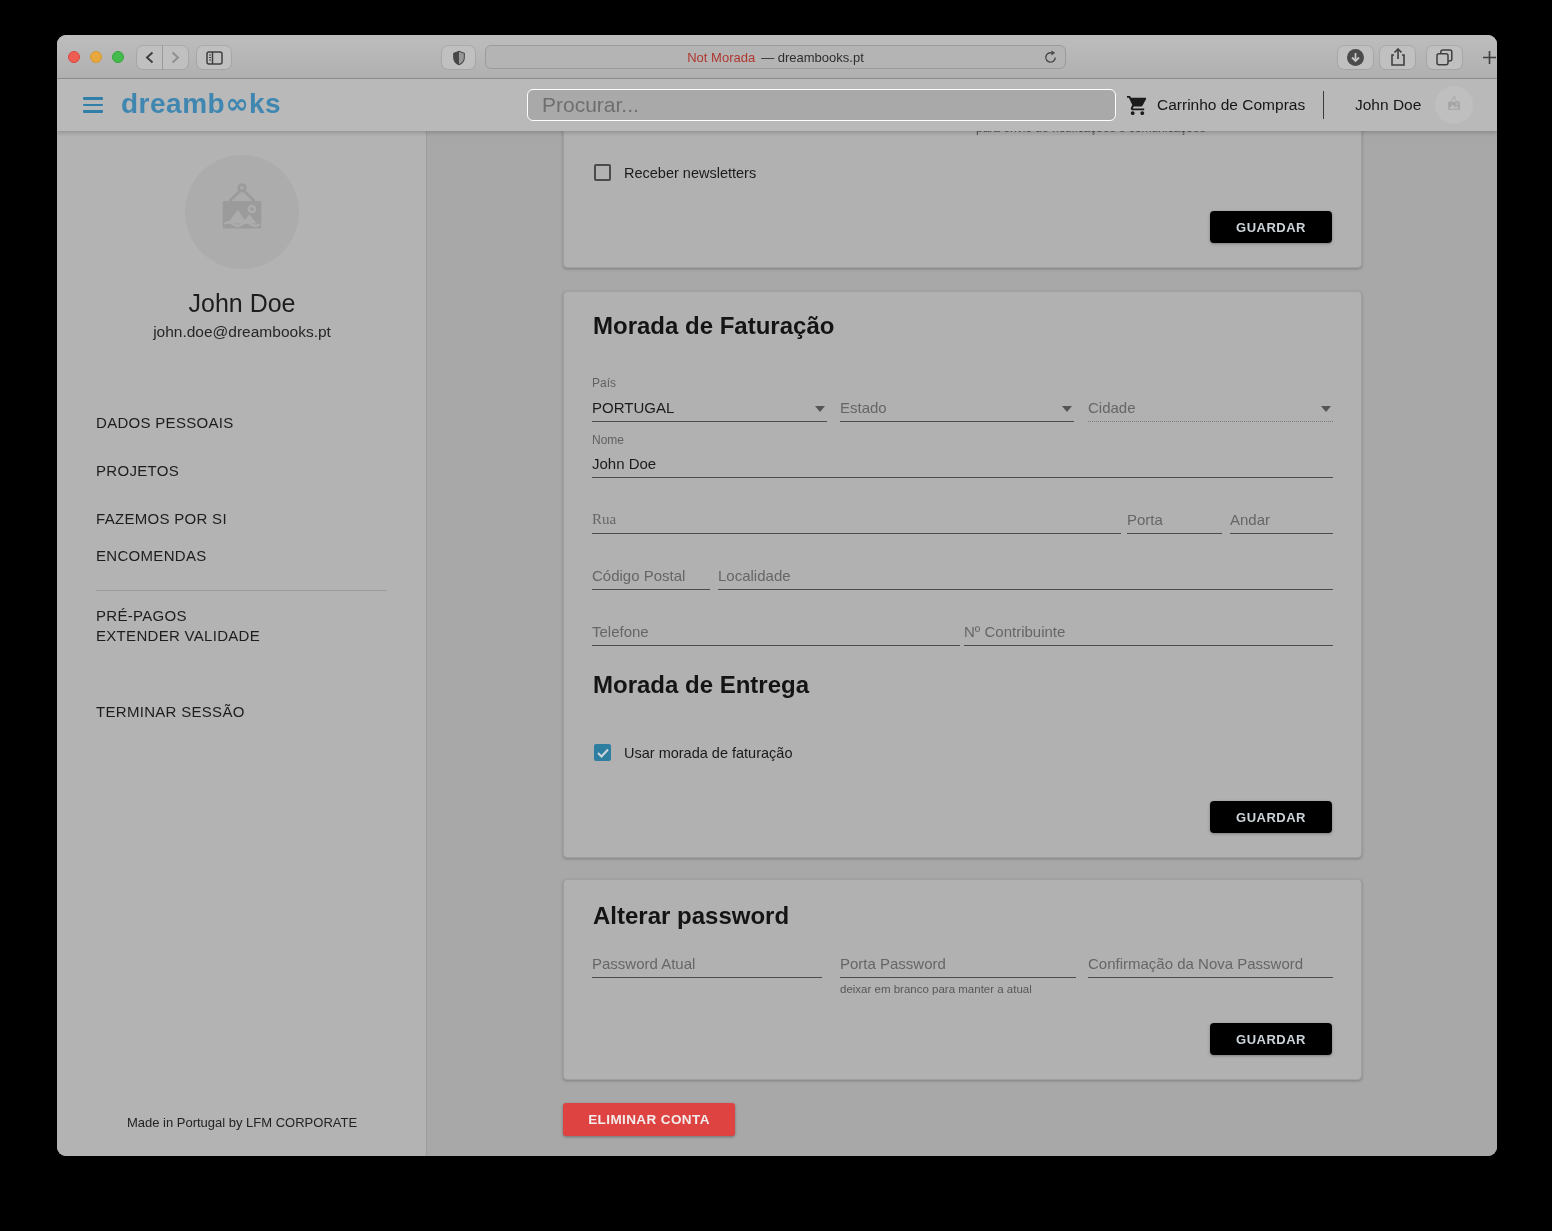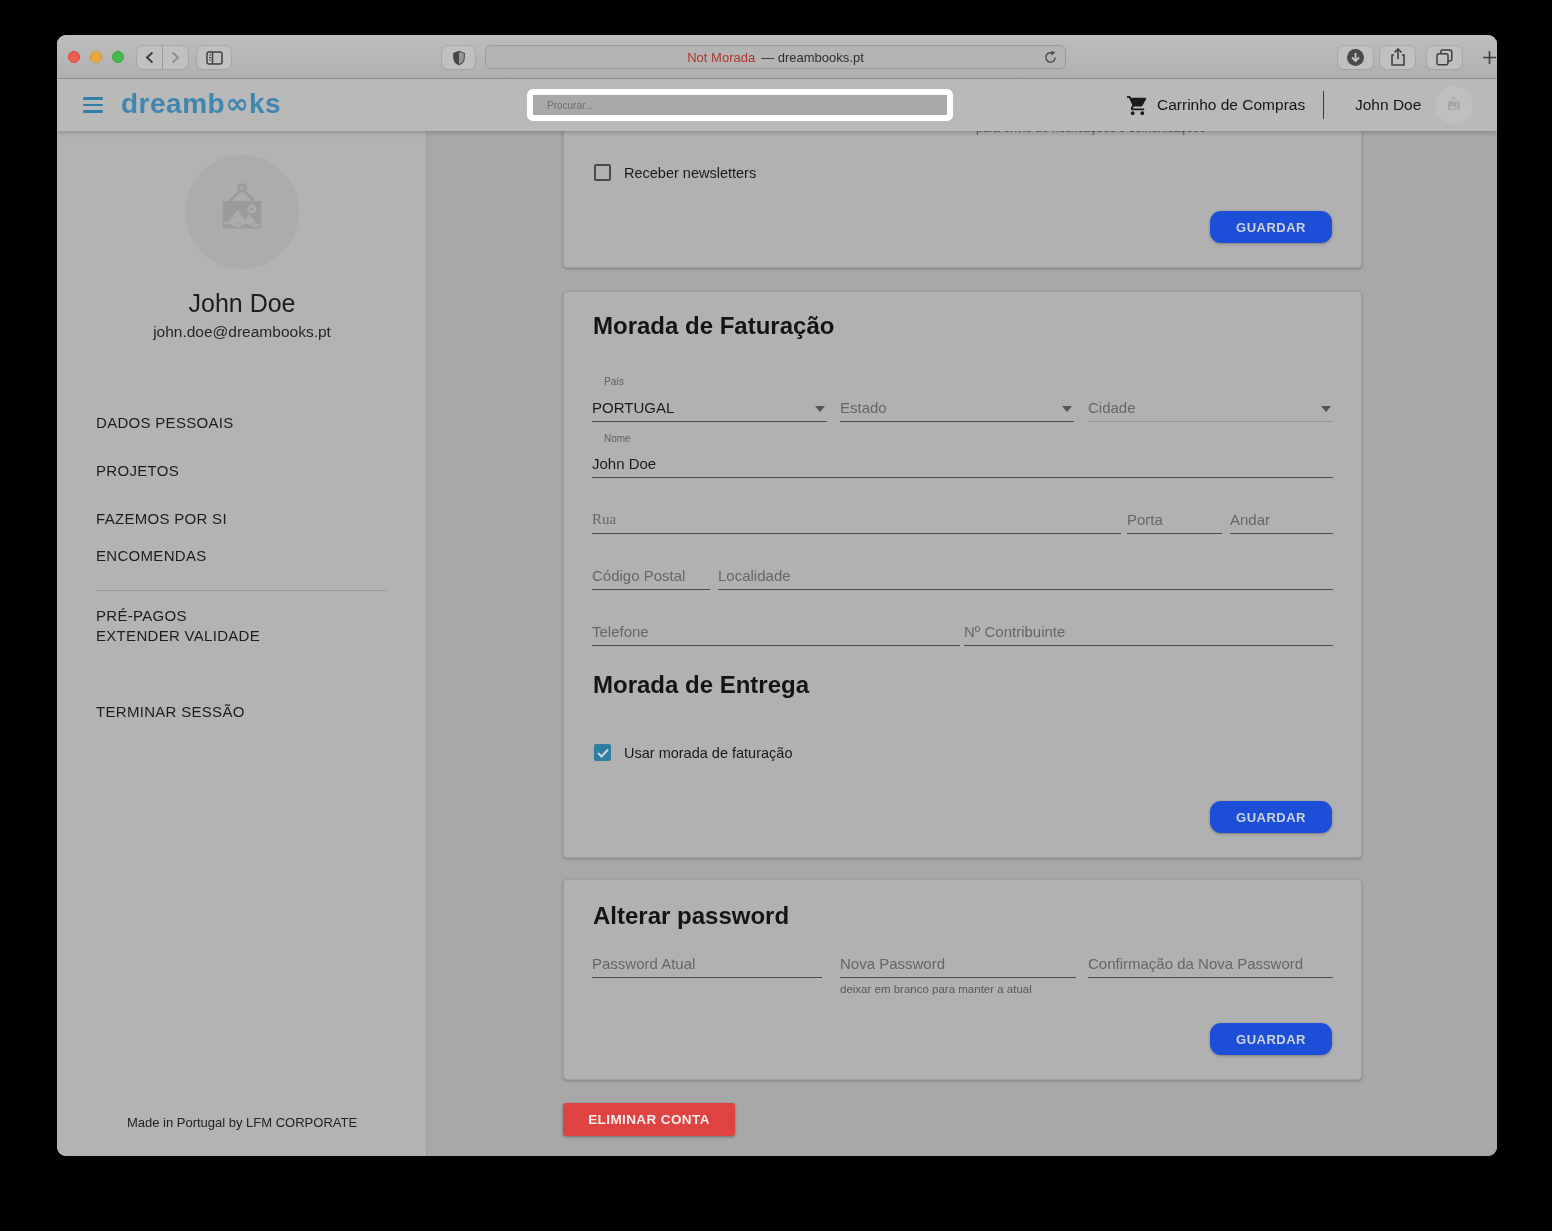--- a/index.html
+++ b/index.html
@@ -31,22 +31,22 @@
   .urlbar .notsecure { color:#b03730; margin-right:6px; }
   .urlbar .reload { position:absolute; right:7px; top:4px; }
 
   
   .siteheader { position:absolute; left:0; top:44px; width:1440px; height:52px; background:#b9b9b9;
     box-shadow:0 2px 4px rgba(0,0,0,.18); z-index:5; }
   .hamburger { position:absolute; left:26px; top:18px; width:20px; height:16px; cursor:pointer; }
   .hamburger i { display:block; height:2.5px; background:#2f7fa8; border-radius:1px; margin-bottom:4px; }
   .logo { position:absolute; left:64px; top:8px; font-size:28px; font-weight:bold; color:#3f87b0; letter-spacing:.5px; }
   .logo .inf { font-family:"DejaVu Sans",sans-serif; font-weight:bold; }
-  .search { position:absolute; left:470px; top:10px; width:426px; height:32px; background:#a9a9a9;
-    border:6px solid #ffffff; border-radius:6px; font-size:10px; color:#3a3a3a; padding:0 14px; outline:none; }
+  .search { position:absolute; left:470px; top:10px; width:589px; height:32px; background:#a9a9a9;
+    border:1px solid #ffffff; border-radius:6px; font-size:21px; color:#3a3a3a; padding:0 14px; outline:none; }
   .search::placeholder { color:#6f6f6f; }
   .cartwrap { position:absolute; left:1069px; top:0; height:52px; display:flex; align-items:center; gap:8px; cursor:pointer; }
   .cartwrap .lbl { font-size:15.5px; color:#161616; }
   .hdivider { position:absolute; left:1266px; top:12px; width:1px; height:28px; background:#3a3a3a; }
   .userwrap { position:absolute; left:1298px; top:0; height:52px; display:flex; align-items:center; gap:14px; cursor:pointer; }
   .userwrap .lbl { font-size:15.5px; color:#161616; }
   .miniavatar { width:38px; height:38px; border-radius:50%; background:#bfbfbf; display:flex; align-items:center; justify-content:center; color:#a5a5a5; --cut:#bfbfbf; }
 
   
   .content { position:absolute; left:0; top:96px; width:1440px; height:1025px; overflow:hidden; }
@@ -69,30 +69,30 @@
 
   .cardtitle { position:absolute; left:29px; font-size:24px; font-weight:bold; color:#141414; }
   .helper-clip { position:absolute; left:412px; top:44px; font-size:12px; color:#555; }
   .helper { position:absolute; font-size:11.5px; color:#575757; }
 
   .cbrow { position:absolute; display:flex; align-items:center; gap:13px; cursor:pointer; }
   .cbox { width:17px; height:17px; border:2px solid #4a4a4a; border-radius:2px; background:transparent; }
   .cbox.checked { border:none; background:#2d7ea0; display:flex; align-items:center; justify-content:center; }
   .cbrow .lbl { font-size:14.5px; color:#1b1b1b; }
 
-  .btn-save { position:absolute; width:122px; height:32px; background:#1d4ed8; border:none; border-radius:11px;
+  .btn-save { position:absolute; width:122px; height:32px; background:#000000; border:none; border-radius:4px;
     color:#ccd4d9; font-size:13px; font-weight:bold; letter-spacing:.5px; box-shadow:0 1px 3px rgba(0,0,0,.3);
     cursor:pointer; font-family:inherit; }
   .btn-danger { position:absolute; left:135px; top:972px; width:172px; height:33px; background:#de4341; border:none;
     border-radius:3px; color:#f2eded; font-size:13.5px; font-weight:bold; letter-spacing:.4px;
     box-shadow:0 1px 3px rgba(0,0,0,.35); cursor:pointer; font-family:inherit; }
 
   .field { position:absolute; border-bottom:1px solid #4c4c4c; }
   .field.dotted { border-bottom:1px dotted #7c7c7c; }
-  .field .flabel { position:absolute; left:0; top:0; font-size:10px; color:#616161;margin-left:12px; }
+  .field .flabel { position:absolute; left:0; top:0; font-size:12px; color:#616161; }
   .field .fvalue { position:absolute; left:0; bottom:5px; font-size:15px; color:#1b1b1b; white-space:nowrap; }
   .field .fph { position:absolute; left:0; bottom:5px; font-size:15px; color:#666; white-space:nowrap; }
   .field .arrow { position:absolute; right:2px; bottom:9px; width:0; height:0;
     border-left:5px solid transparent; border-right:5px solid transparent; border-top:6px solid #555; }
 
   .icon { display:block; }
 </style>
 </head>
 <body>
 
@@ -308,21 +308,21 @@
         <button class="btn-save" style="left:646px; top:509px;">GUARDAR</button>
       </div>
 
       <div class="card c3">
         <div class="cardtitle" style="top:22px">Alterar password</div>
 
         <div class="field" style="left:28px; top:68px; width:230px; height:30px;">
           <span class="fph">Password Atual</span>
         </div>
         <div class="field" style="left:276px; top:68px; width:236px; height:30px;">
-          <span class="fph">Nova Password</span>
+          <span class="fph">Porta Password</span>
         </div>
         <div class="field" style="left:524px; top:68px; width:245px; height:30px;">
           <span class="fph">Confirmação da Nova Password</span>
         </div>
         <div class="helper" style="left:276px; top:103px;">deixar em branco para manter a atual</div>
 
         <button class="btn-save" style="left:646px; top:143px;">GUARDAR</button>
       </div>
 
       <button class="btn-danger">ELIMINAR CONTA</button>

